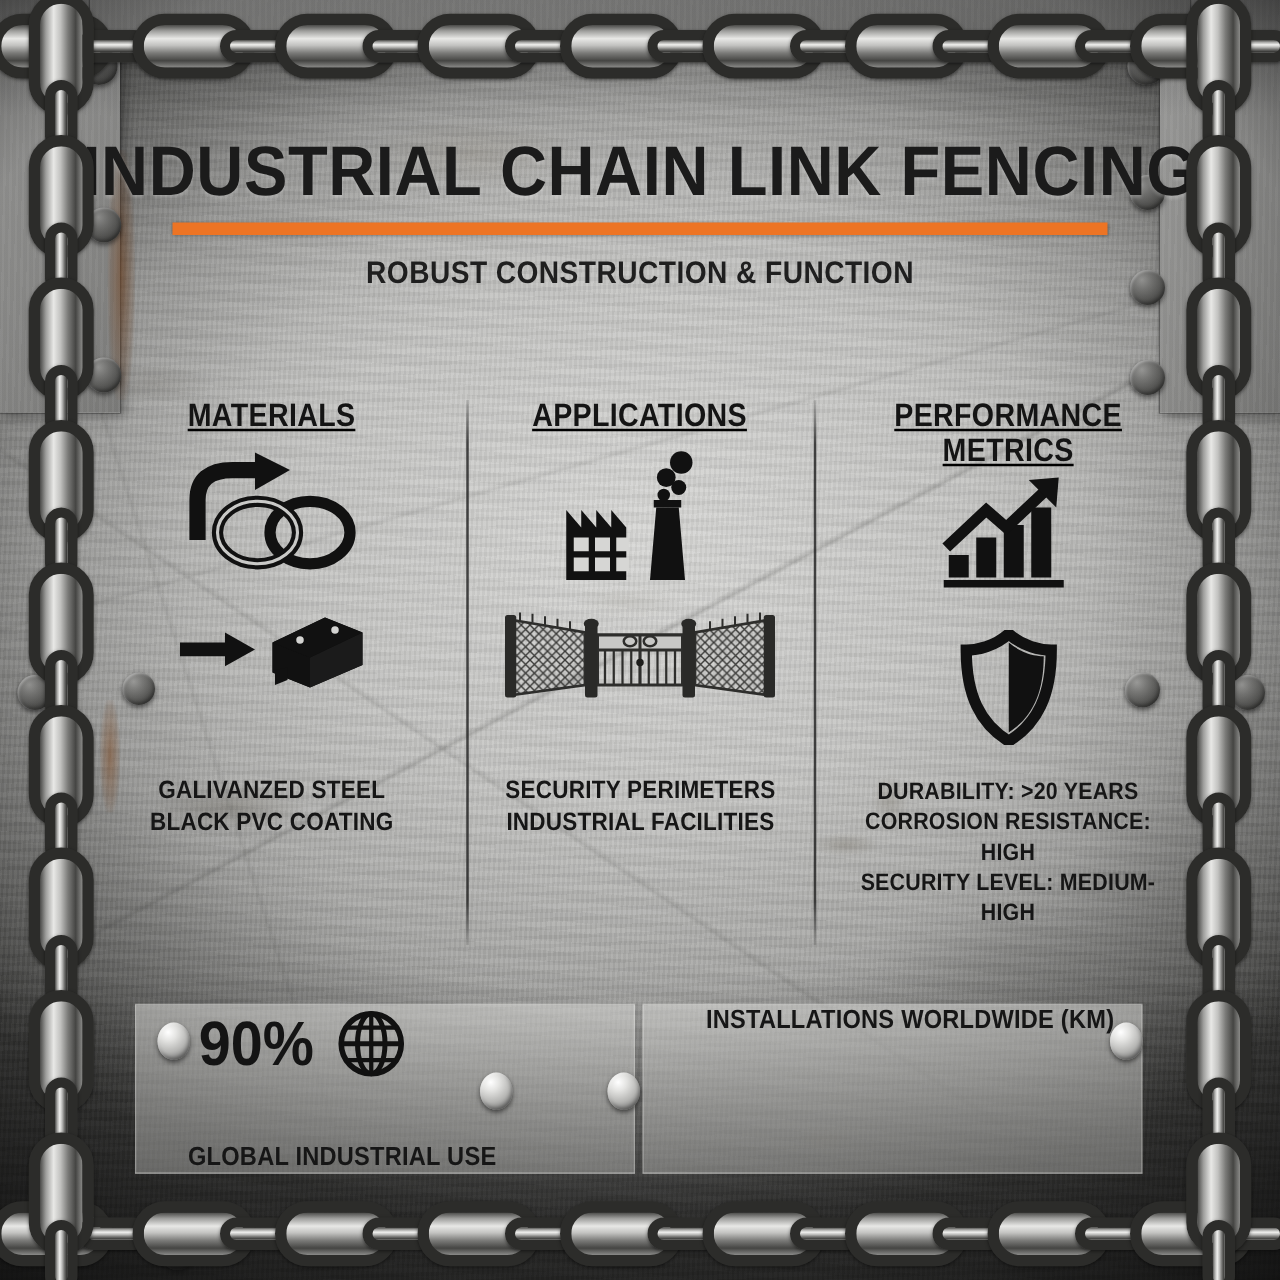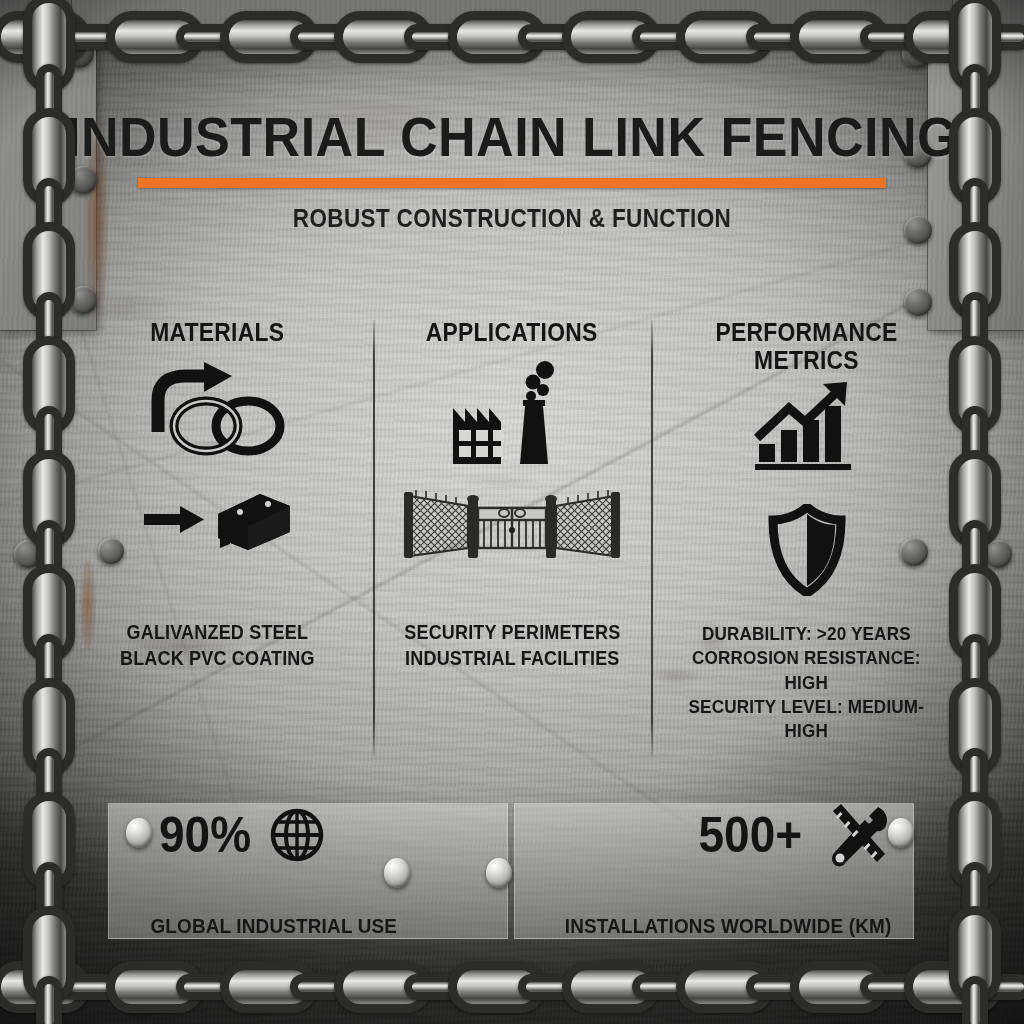--- a/index.html
+++ b/index.html
@@ -163,21 +163,21 @@
     font-size:25px;
     letter-spacing:.4px;
     color:#1f1f1f;
     transform:scaleX(.90);
   }
 
   .columns{
     position:absolute; left:70px; top:318px; width:884px; height:450px;
     display:flex;
   }
-  .col{ flex:1; position:relative; display:flex; flex-direction:column; align-items:center; }
+  .col{ flex:1; position:relative; display:flex; flex-direction:column; align-items:center;text-decoration:underline; }
   .col-head{
     font-family:"Liberation Sans Narrow","Liberation Sans", sans-serif;
     font-weight:bold; font-size:26px; color:#141414;
     text-align:center; line-height:1.08; letter-spacing:.3px;
     transform:scaleX(.88);
     white-space:pre-line;
   }
   .col-icons{
     margin-top:14px;
     display:flex; flex-direction:column; align-items:center;
@@ -435,39 +435,20 @@
               <path d="M8.5 15 L47.5 15" stroke="#111" stroke-width="3.4"></path>
               <path d="M8.5 41 L47.5 41" stroke="#111" stroke-width="3.4"></path>
               <path d="M28 4 L28 52" stroke="#111" stroke-width="3.4"></path>
             </svg>
           </span>
         </div>
         <div class="stat-label">GLOBAL INDUSTRIAL USE</div>
       </div>
 
       <div class="stat-panel right">
-        <div class="stat-row">
-          <span class="stat-value">500+</span>
-          <span>
-            <svg width="68" height="66" viewBox="0 0 68 66">
-
-              <path d="M57 5 L48 14 L52 18 L48 22 L44 18 L35 27 L14 50 C10 54 10 60 14 63 C18 66 23 64 25 60 L47 38 L56 29 C62 30 66 25 66 18 C66 13 63 8 57 5 Z" fill="#111"></path>
-              <circle cx="19" cy="56" r="4.5" fill="#d2d2d0"></circle>
-
-              <path d="M12 9 L20 2 L64 52 L56 60 Z" fill="#111"></path>
-              <g fill="#d2d2d0">
-                <rect x="17" y="10" width="3" height="7" transform="rotate(42 18 13)"></rect>
-                <rect x="25" y="19" width="3" height="7" transform="rotate(42 26 22)"></rect>
-                <rect x="33" y="28" width="3" height="7" transform="rotate(42 34 31)"></rect>
-                <rect x="45" y="41" width="3" height="7" transform="rotate(42 46 44)"></rect>
-                <rect x="52" y="49" width="3" height="7" transform="rotate(42 53 52)"></rect>
-              </g>
-            </svg>
-          </span>
-        </div>
         <div class="stat-label">INSTALLATIONS WORLDWIDE (KM)</div>
       </div>
 
     </div>
 
     <div class="rivet bright" style="left:126px;top:818px;width:26px;height:30px;"></div>
     <div class="rivet bright" style="left:384px;top:858px;width:26px;height:30px;"></div>
     <div class="rivet bright" style="left:486px;top:858px;width:26px;height:30px;"></div>
     <div class="rivet bright" style="left:888px;top:818px;width:26px;height:30px;"></div>
 

